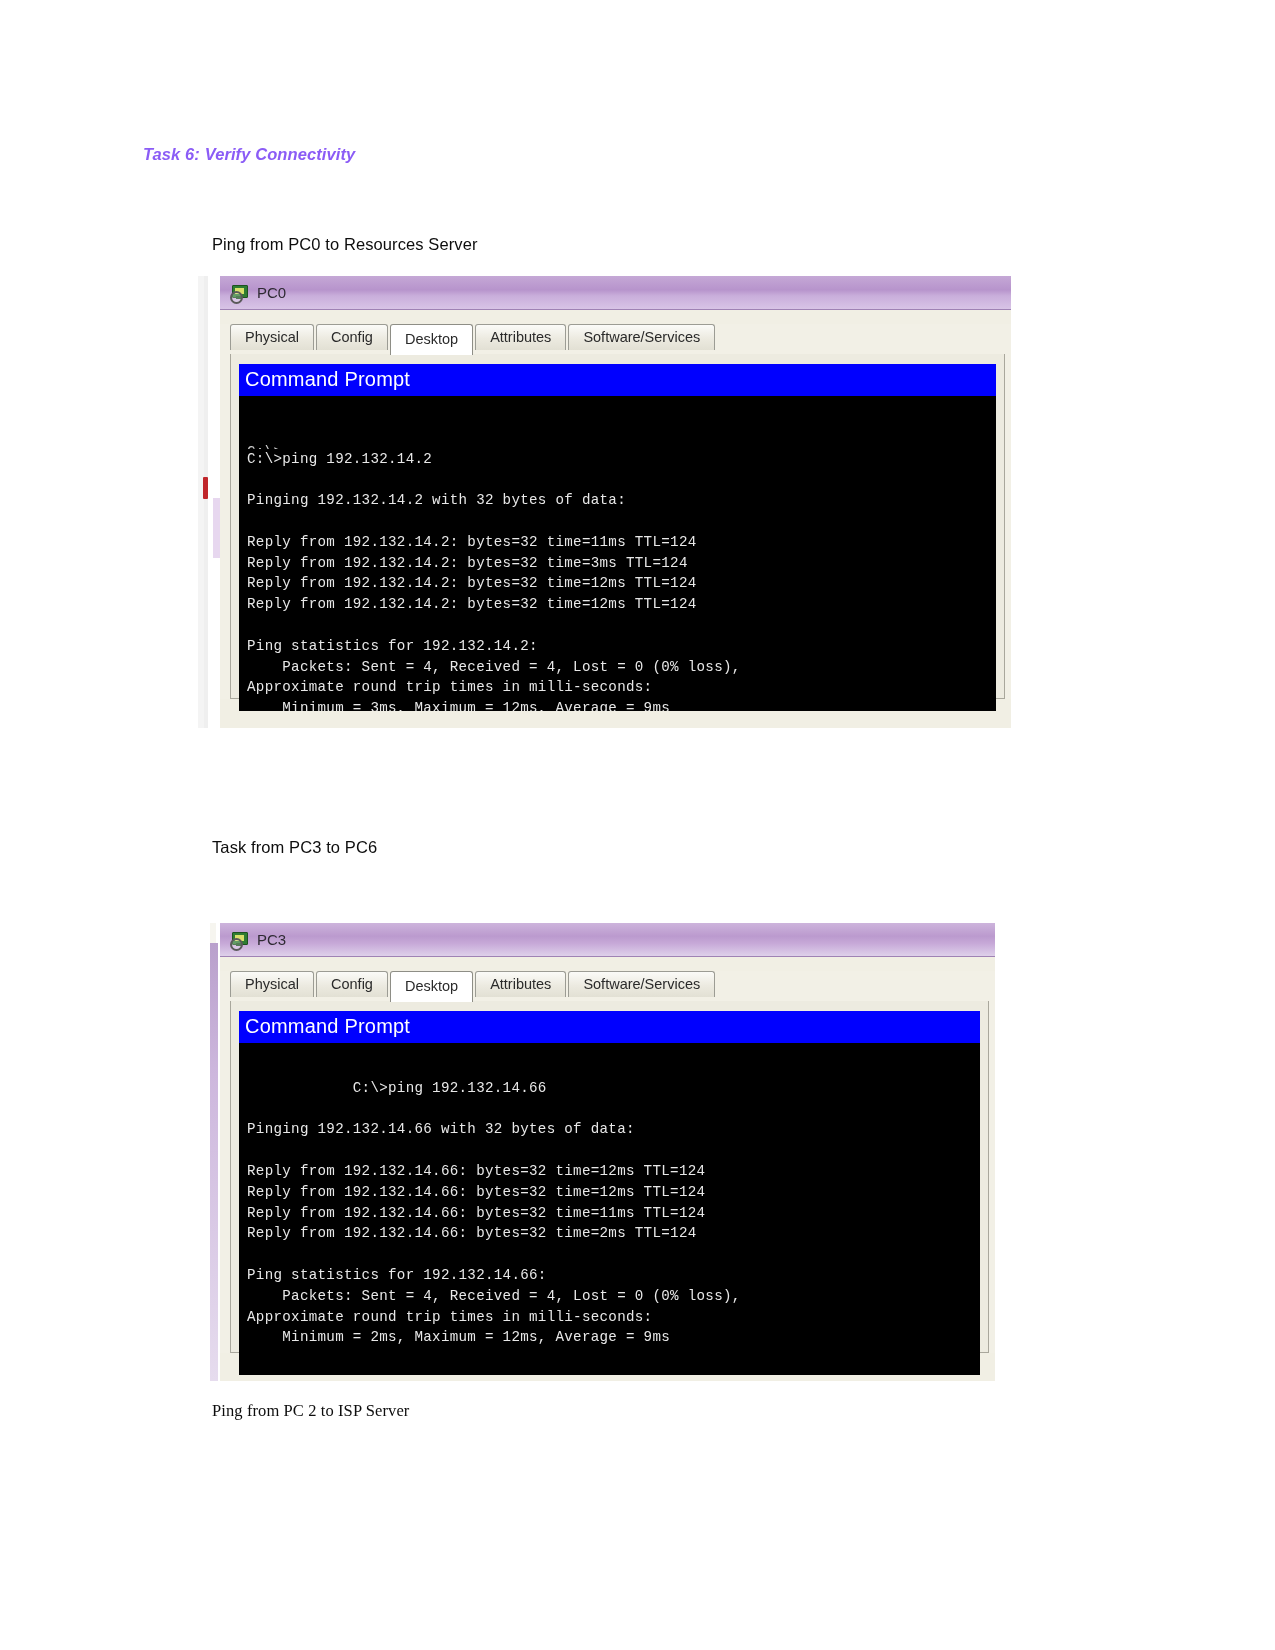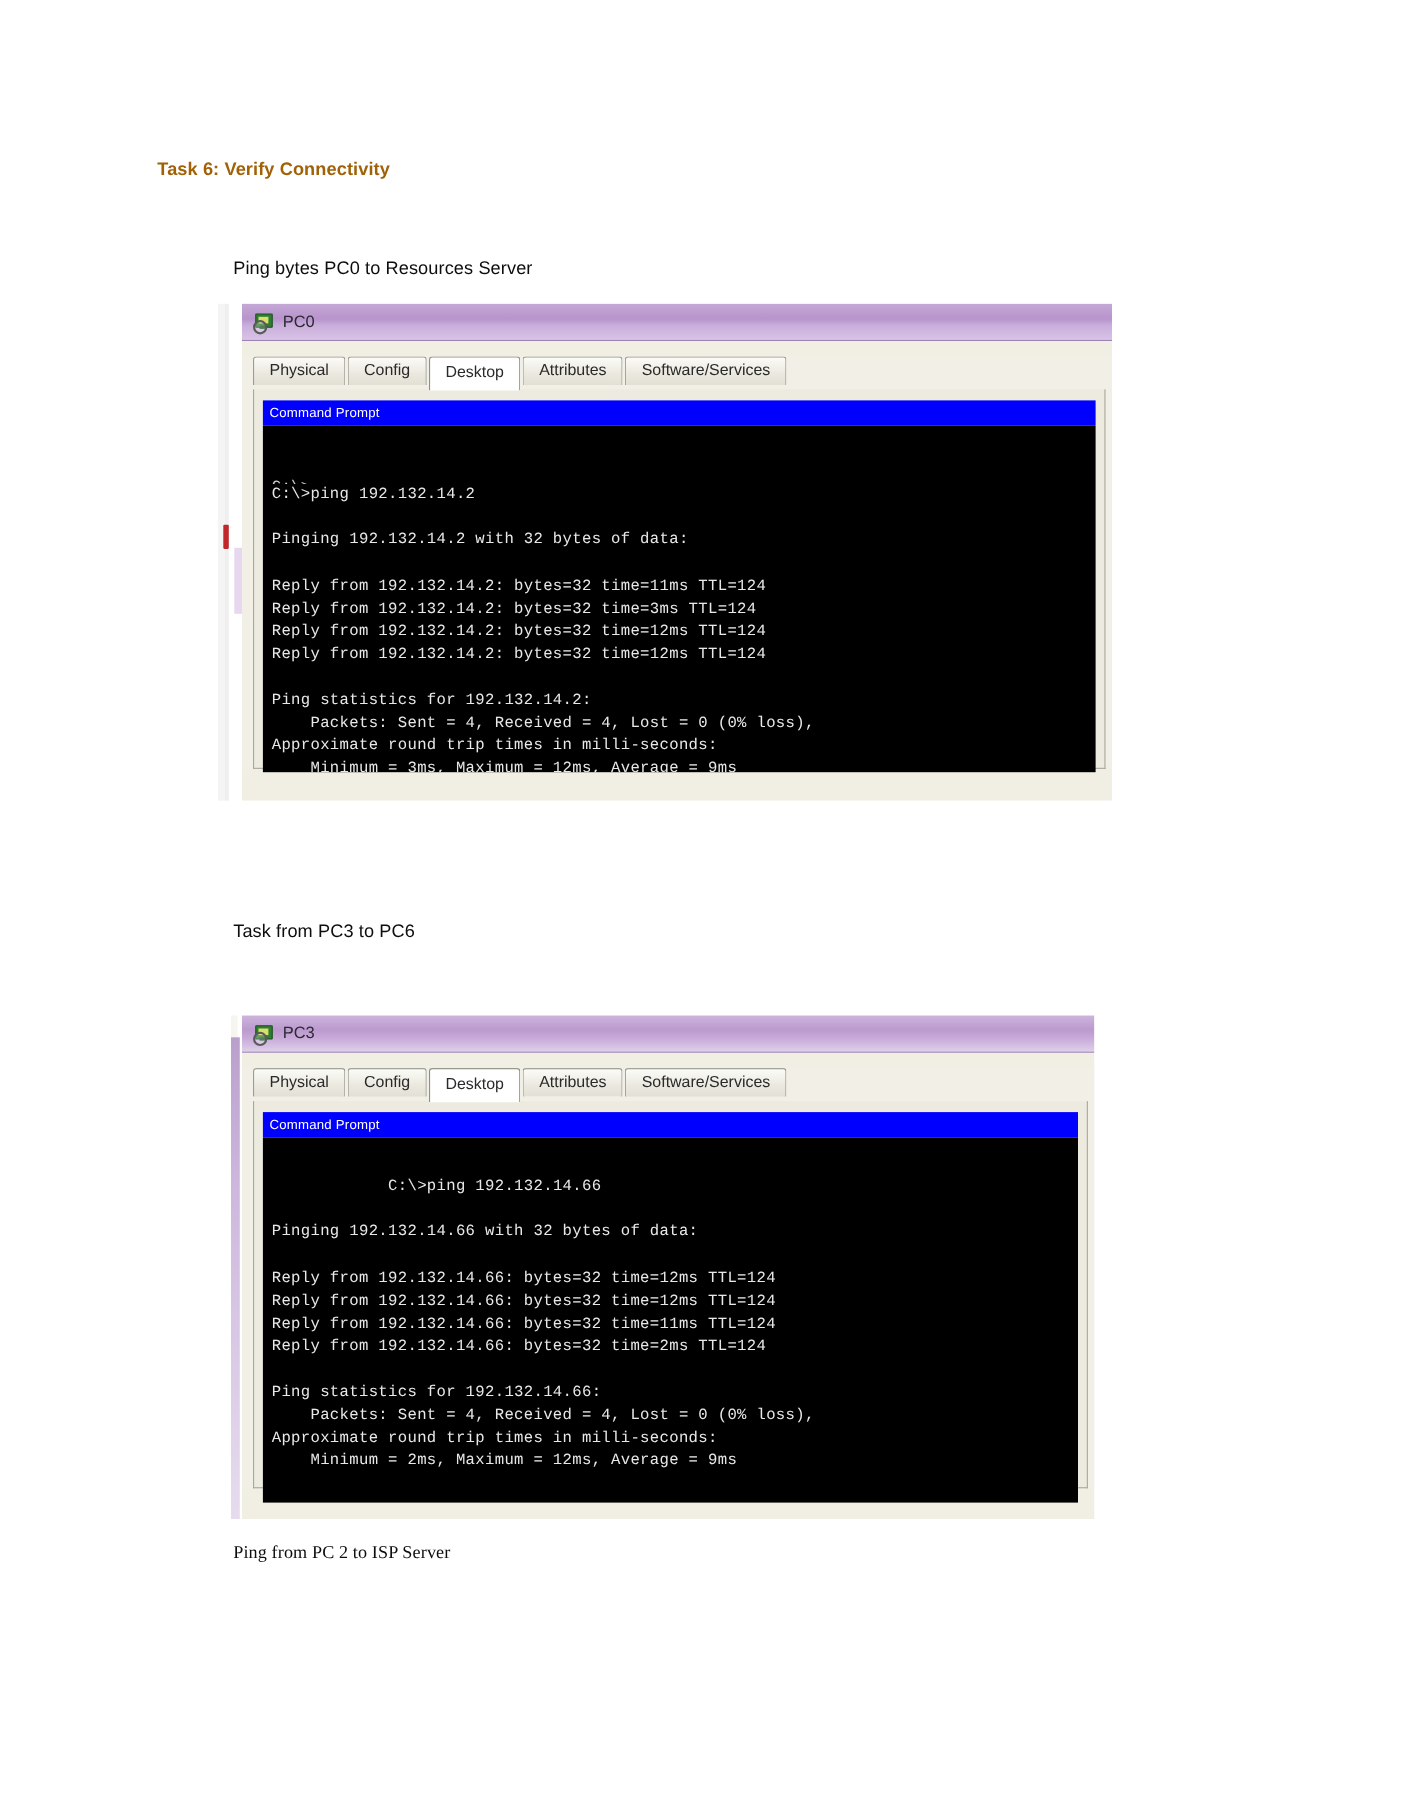--- a/index.html
+++ b/index.html
@@ -21,23 +21,24 @@
     background: #ffffff;
   }
 
   
   .doc-title {
     position: absolute;
     left: 143px;
     top: 145px;
     font-size: 16.5px;
     font-weight: bold;
-    color: #a16207;
+    color: #8b5cf6;
     letter-spacing: 0.1px;
     white-space: nowrap;
+    font-style: italic;
   }
   .caption {
     position: absolute;
     font-size: 16.5px;
     color: #0d0d0d;
     white-space: nowrap;
     letter-spacing: 0.1px;
   }
   .caption-1 { left: 212px; top: 235px; }
   .caption-2 { left: 212px; top: 838px; }
@@ -163,21 +164,21 @@
     border-top: none;
     margin: 0 6px 0 10px;
     padding: 10px 8px 0 8px;
     box-sizing: border-box;
   }
 
   
   .cmd-header {
     background: #0000ff;
     color: #ffffff;
-    font-size: 12px;
+    font-size: 20px;
     font-family: "Liberation Sans", sans-serif;
     padding: 4px 0 5px 6px;
     letter-spacing: 0.2px;
   }
   .terminal {
     background: #000000;
     color: #e8e8e8;
     font-family: "Liberation Mono", "DejaVu Sans Mono", monospace;
     font-size: 14.2px;
     line-height: 20.8px;
@@ -251,21 +252,21 @@
     background: #e7d7ef;
   }
 </style>
 </head>
 <body>
 
 <div class="page">
 
   <div class="doc-title">Task 6: Verify Connectivity</div>
 
-  <div class="caption caption-1">Ping bytes PC0 to Resources Server</div>
+  <div class="caption caption-1">Ping from PC0 to Resources Server</div>
 
   <div class="figure" id="figure-1">
     <div class="scan-edge scan-a"></div>
     <div class="scan-edge scan-b"></div>
 
     <div class="pt-window">
       <div class="titlebar">
         <span class="title-icon">
           <span class="monitor"></span>
             <span class="stand"></span>

